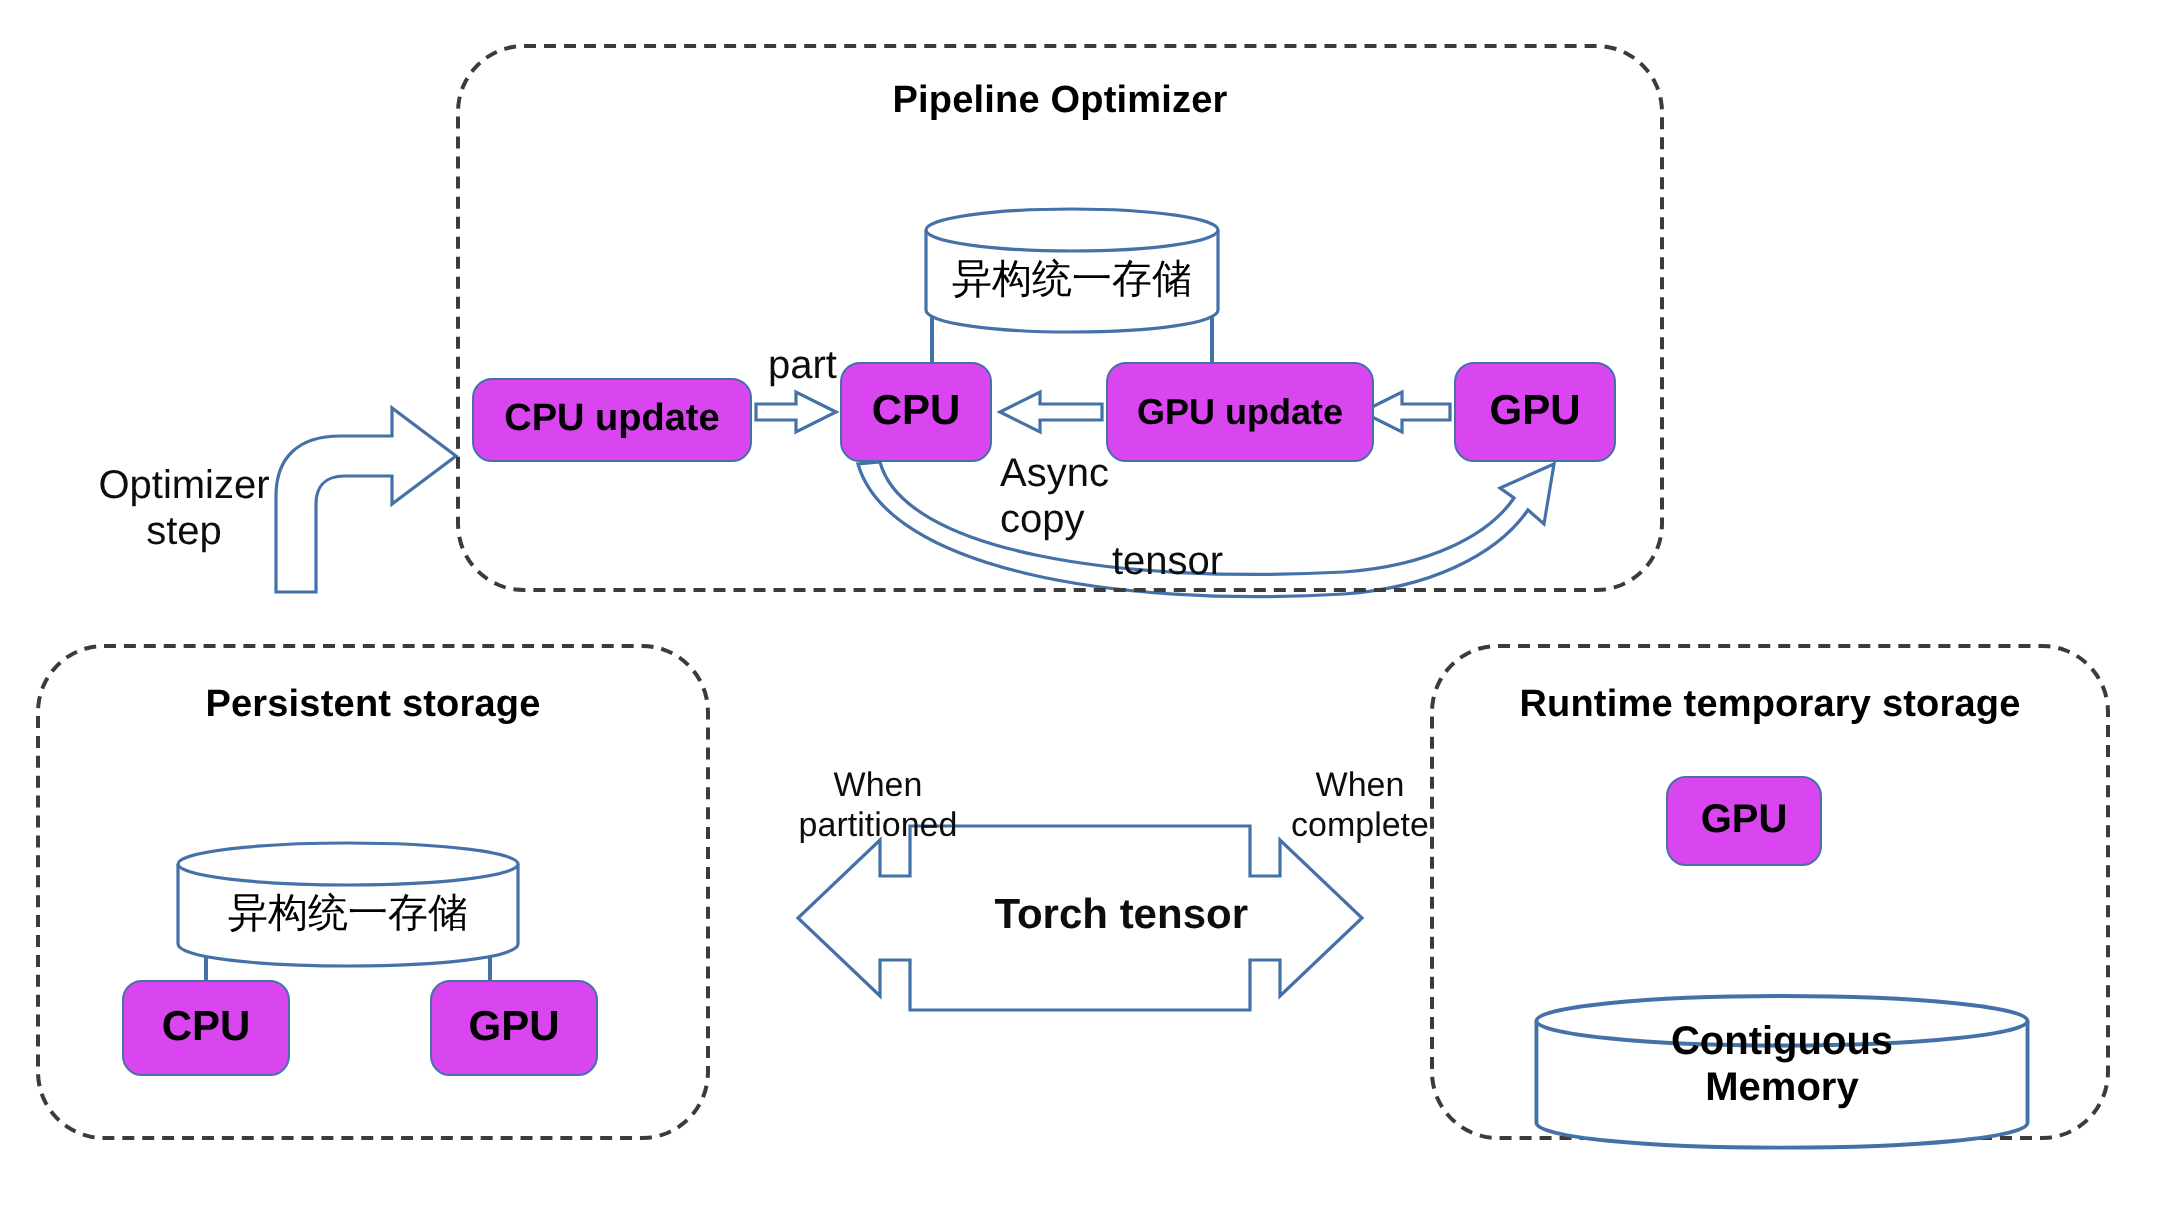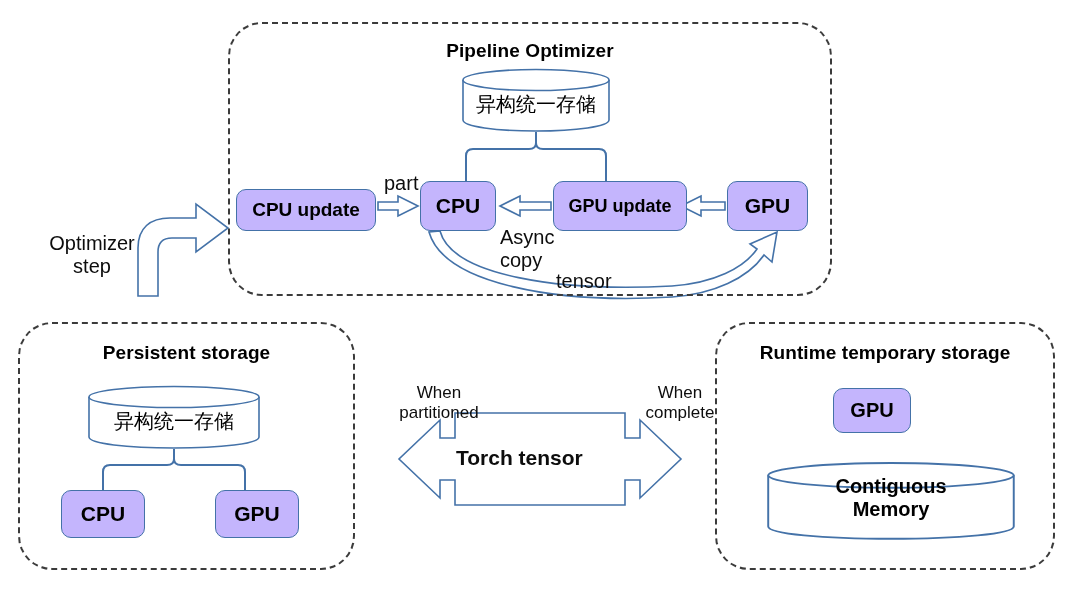--- a/index.html
+++ b/index.html
@@ -44,40 +44,41 @@
   #title-pipeline { left: 228px; top: 30px; width: 604px; }
   #title-persistent { left: 18px; top: 332px; width: 337px; }
   #title-runtime { left: 715px; top: 332px; width: 340px; }
 
   
   .node {
     position: absolute;
     box-sizing: border-box;
     border: 1.6px solid #4472a8;
     border-radius: 10px;
-    background: #c4b5fd;
+    background: #d946ef;
     display: flex;
     align-items: center;
     justify-content: center;
     text-align: center;
     font-weight: bold;
     color: #000;
     line-height: 1.12;
   }
   #node-cpu-update { left: 236px; top: 189px; width: 140px; height: 42px; font-size: 19px; }
   #node-cpu       { left: 420px; top: 181px; width: 76px;  height: 50px; font-size: 21px; }
   #node-gpu-update{ left: 553px; top: 181px; width: 134px; height: 50px; font-size: 18px; }
   #node-gpu       { left: 727px; top: 181px; width: 81px;  height: 50px; font-size: 21px; }
   #node-ps-cpu    { left: 61px;  top: 490px; width: 84px;  height: 48px; font-size: 21px; }
   #node-ps-gpu    { left: 215px; top: 490px; width: 84px;  height: 48px; font-size: 21px; }
   #node-rt-gpu    { left: 833px; top: 388px; width: 78px;  height: 45px; font-size: 20px; }
 
   
   .cyl {
     position: absolute;
+    margin-top: 35px;
   }
   .cyl svg { position: absolute; inset: 0; overflow: visible; }
   .cyl .cyl-label {
     position: absolute;
     left: 0; right: 0;
     text-align: center;
     color: #000;
     white-space: pre-line;
   }
   #cyl-pipeline { left: 462px; top: 69px; width: 148px; height: 62px; }
@@ -93,21 +94,21 @@
     color: #0d0d0d;
     white-space: pre-line;
     line-height: 1.16;
   }
   #lbl-part   { left: 384px; top: 172px; }
   #lbl-async  { left: 500px; top: 226px; }
   #lbl-remain { left: 556px; top: 270px; }
   #lbl-optimizer { left: 33px; top: 232px; font-size: 20px; text-align: center; width: 118px; }
   #lbl-when-partitioned { left: 384px; top: 383px; font-size: 17px; text-align: center; width: 110px; }
   #lbl-when-complete { left: 630px; top: 383px; font-size: 17px; text-align: center; width: 100px; }
-  #lbl-torch { left: 456px; top: 446px; width: 168px; text-align: left; font-size: 21px; font-weight: bold; }
+  #lbl-torch { left: 456px; top: 446px; width: 168px; text-align: right; font-size: 21px; font-weight: bold; }
 </style>
 </head>
 <body>
 
 <svg id="canvas" viewBox="0 0 1080 615" xmlns="http://www.w3.org/2000/svg">
   <defs></defs>
 
   <g fill="none" stroke="#4472a8" stroke-width="2">
     <path d="M536,132 L536,146"></path>
     <path d="M466,181 L466,156 Q466,149 473,149 L529,149 Q536,149 536,143

